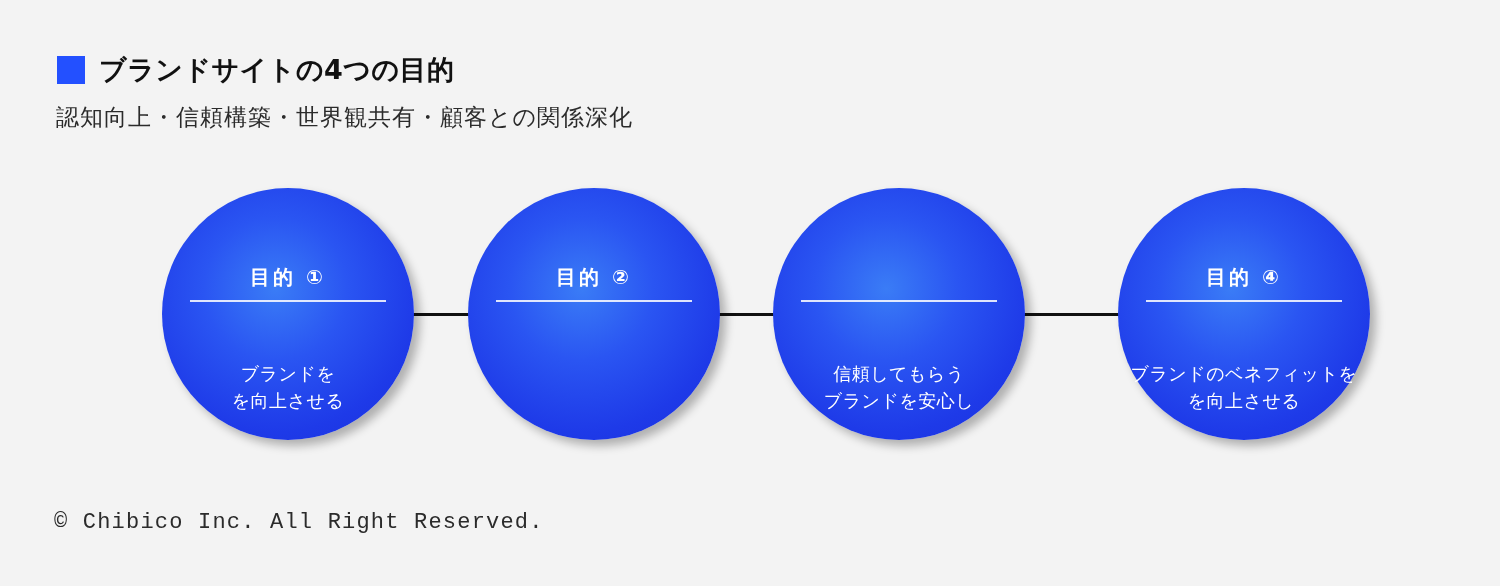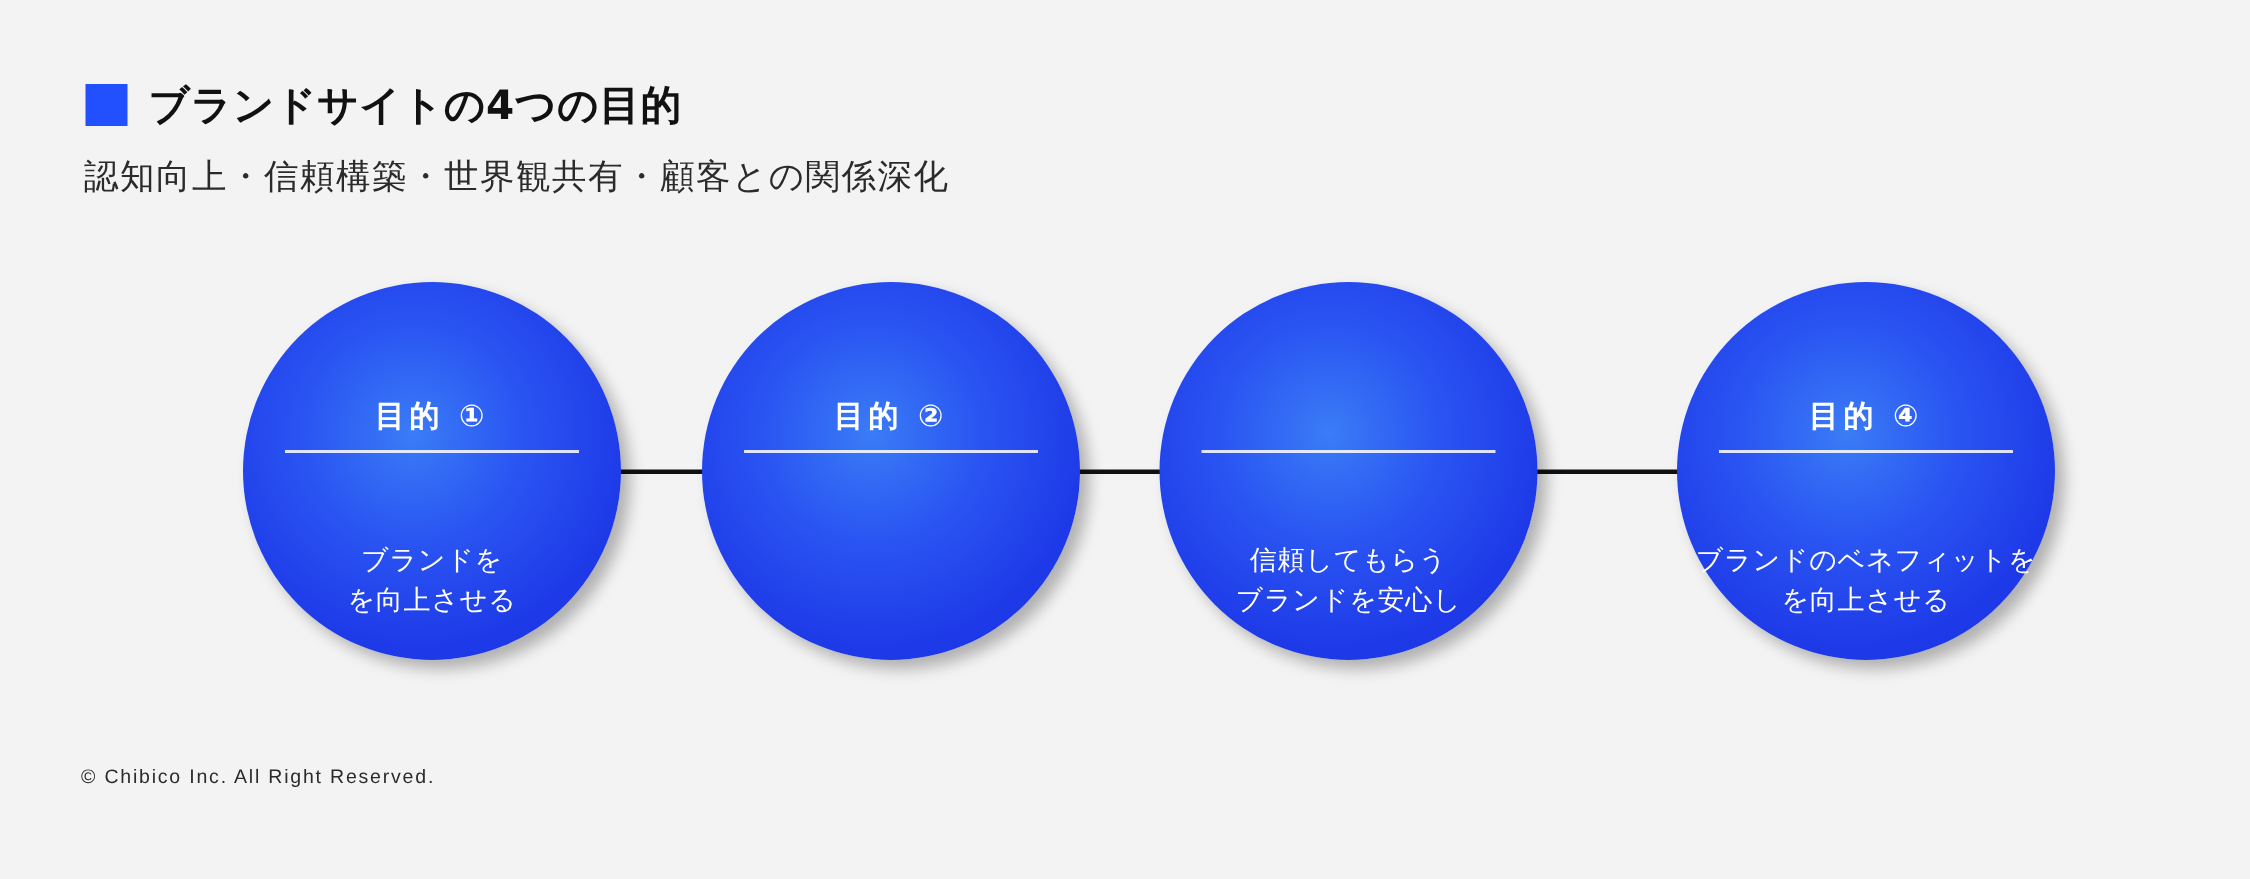--- a/index.html
+++ b/index.html
@@ -90,24 +90,24 @@
       font-size: 18px;
       line-height: 27px;
       letter-spacing: 0.5px;
       white-space: nowrap;
       margin-top: 44px;
     }
     .footer {
       position: absolute;
       left: 54px;
       top: 510px;
-      font-size: 13px;
+      font-size: 22px;
       color: #2b2b2b;
       letter-spacing: 1.2px;
-      font-family: Liberation Sans, sans-serif;
+      font-family: Liberation Mono, monospace;
     }
   </style>
 </head>
 <body>
 
 <div class="header">
   <div class="title-row">
     <div class="title-marker"></div>
     <div class="title-text">ブランドサイトの4つの目的</div>
   </div>

